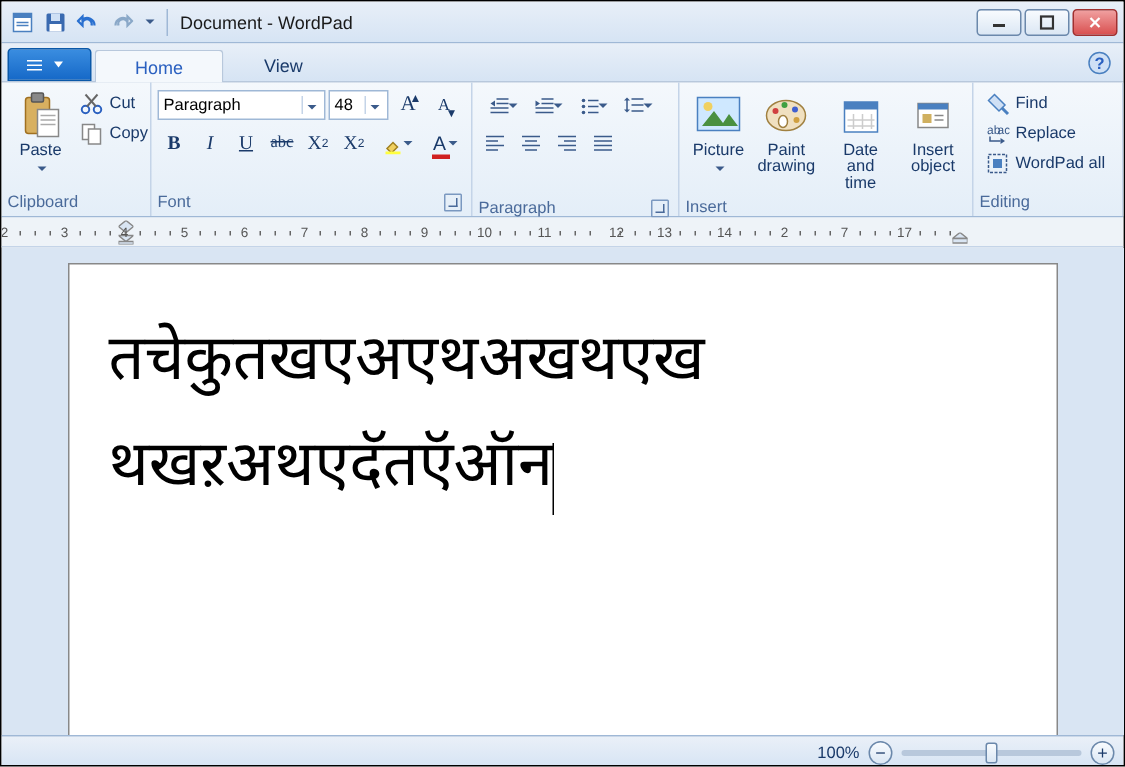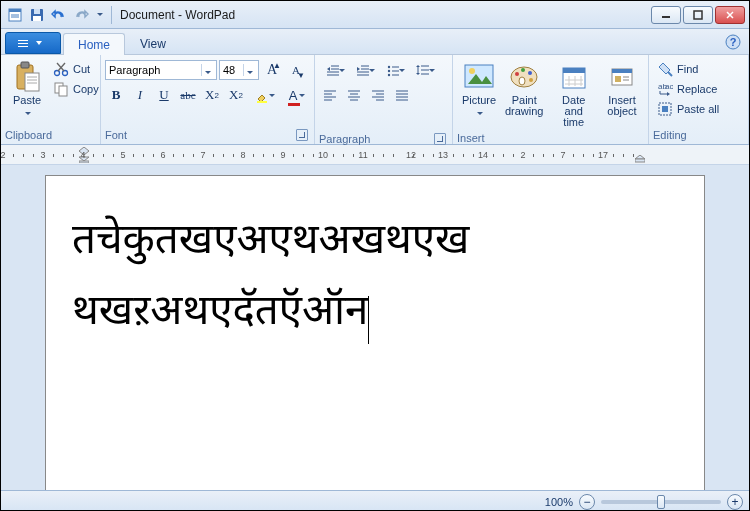--- a/index.html
+++ b/index.html
@@ -11,21 +11,21 @@
   .qat-btn svg { display: block; }
   .title-sep { width: 1px; height: 18px; background: #9fb8d6; margin: 0 6px; }
   .title-text { flex: 1; padding-left: 2px; }
   .win-controls { display: flex; gap: 2px; }
   .win-btn { width: 30px; height: 18px; border: 1px solid #6b88ab; border-radius: 3px; display: flex; align-items: center; justify-content: center; background: linear-gradient(#f8fbfe,#dbe7f4); }
   .win-btn.close { background: linear-gradient(#f0a0a0,#d95050); border-color: #a03030; }
   
   .tabrow { height: 26px; background: linear-gradient(#e8eff8,#d6e4f4); display: flex; align-items: flex-end; padding-left: 4px; border-bottom: 1px solid #b8c8dc; position: relative; }
   .file-btn { height: 22px; padding: 0 18px 0 12px; background: linear-gradient(#3a8de0,#1669c8); color: #fff; font-size: 12px; border-radius: 3px 3px 0 0; display: flex; align-items: center; gap: 4px; border: 1px solid #0a58a8; margin-right: 2px; }
   .file-btn .caret { width: 0; height: 0; border-left: 3px solid transparent; border-right: 3px solid transparent; border-top: 4px solid #fff; margin-left: 4px; }
-  .tab { height: 22px; padding: 0 14px; font-size: 12px; color: #1a3a6a; display: flex; align-items: center; border: 1px solid transparent; border-bottom: none; border-radius: 3px 3px 0 0; }
+  .tab { height: 22px; padding: 0 26px; font-size: 12px; color: #1a3a6a; display: flex; align-items: center; border: 1px solid transparent; border-bottom: none; border-radius: 3px 3px 0 0; }
   .tab.active { background: #f4f8fc; border-color: #b8c8dc; color: #2a60c0; position: relative; top: 1px; }
   .help-icon { position: absolute; right: 8px; top: 5px; width: 16px; height: 16px; }
   
   .ribbon { height: 90px; background: linear-gradient(#f4f8fc,#e4eef8); border-bottom: 1px solid #9fb8d6; display: flex; }
   .group { border-right: 1px solid #c4d4e8; display: flex; flex-direction: column; padding: 2px 4px 0; position: relative; }
   .group-body { flex: 1; display: flex; align-items: flex-start; }
   .group-label { text-align: left; font-size: 11px; color: #4a6a9a; padding: 2px 0 3px; position: relative; }
   .dialog-launcher { position: absolute; right: 2px; bottom: 3px; width: 12px; height: 12px; border: 1px solid #7a98c0; border-radius: 1px; display: flex; align-items: center; justify-content: center; }
   .dialog-launcher::after { content: ""; width: 5px; height: 5px; border-right: 1px solid #4a6a9a; border-bottom: 1px solid #4a6a9a; }
   .vbtn { display: flex; flex-direction: column; align-items: center; justify-content: center; padding: 2px 4px; font-size: 11px; color: #1a3a6a; border-radius: 3px; min-width: 44px; }
@@ -385,21 +385,21 @@
           </div>
         <span>Replace</span>
       </div>
       <div class="hbtn">
         <div class="sico">
             <svg width="16" height="16">
               <rect x="2" y="2" width="12" height="12" fill="none" stroke="#3a5a8a" stroke-dasharray="2 1"></rect>
               <rect x="5" y="5" width="6" height="6" fill="#4a80c0"></rect>
             </svg>
           </div>
-        <span>Paste all</span>
+        <span>WordPad all</span>
       </div>
     </div>
     <div class="group-label">Editing</div>
   </div>
 </div>
 
 <div class="ruler">
   <div class="ruler-track" id="ruler-track">
     <div class="ruler-sep" style="left:60px;"></div>
     <svg class="ruler-indent" style="left:56px; top:1px;" width="10" height="16">

